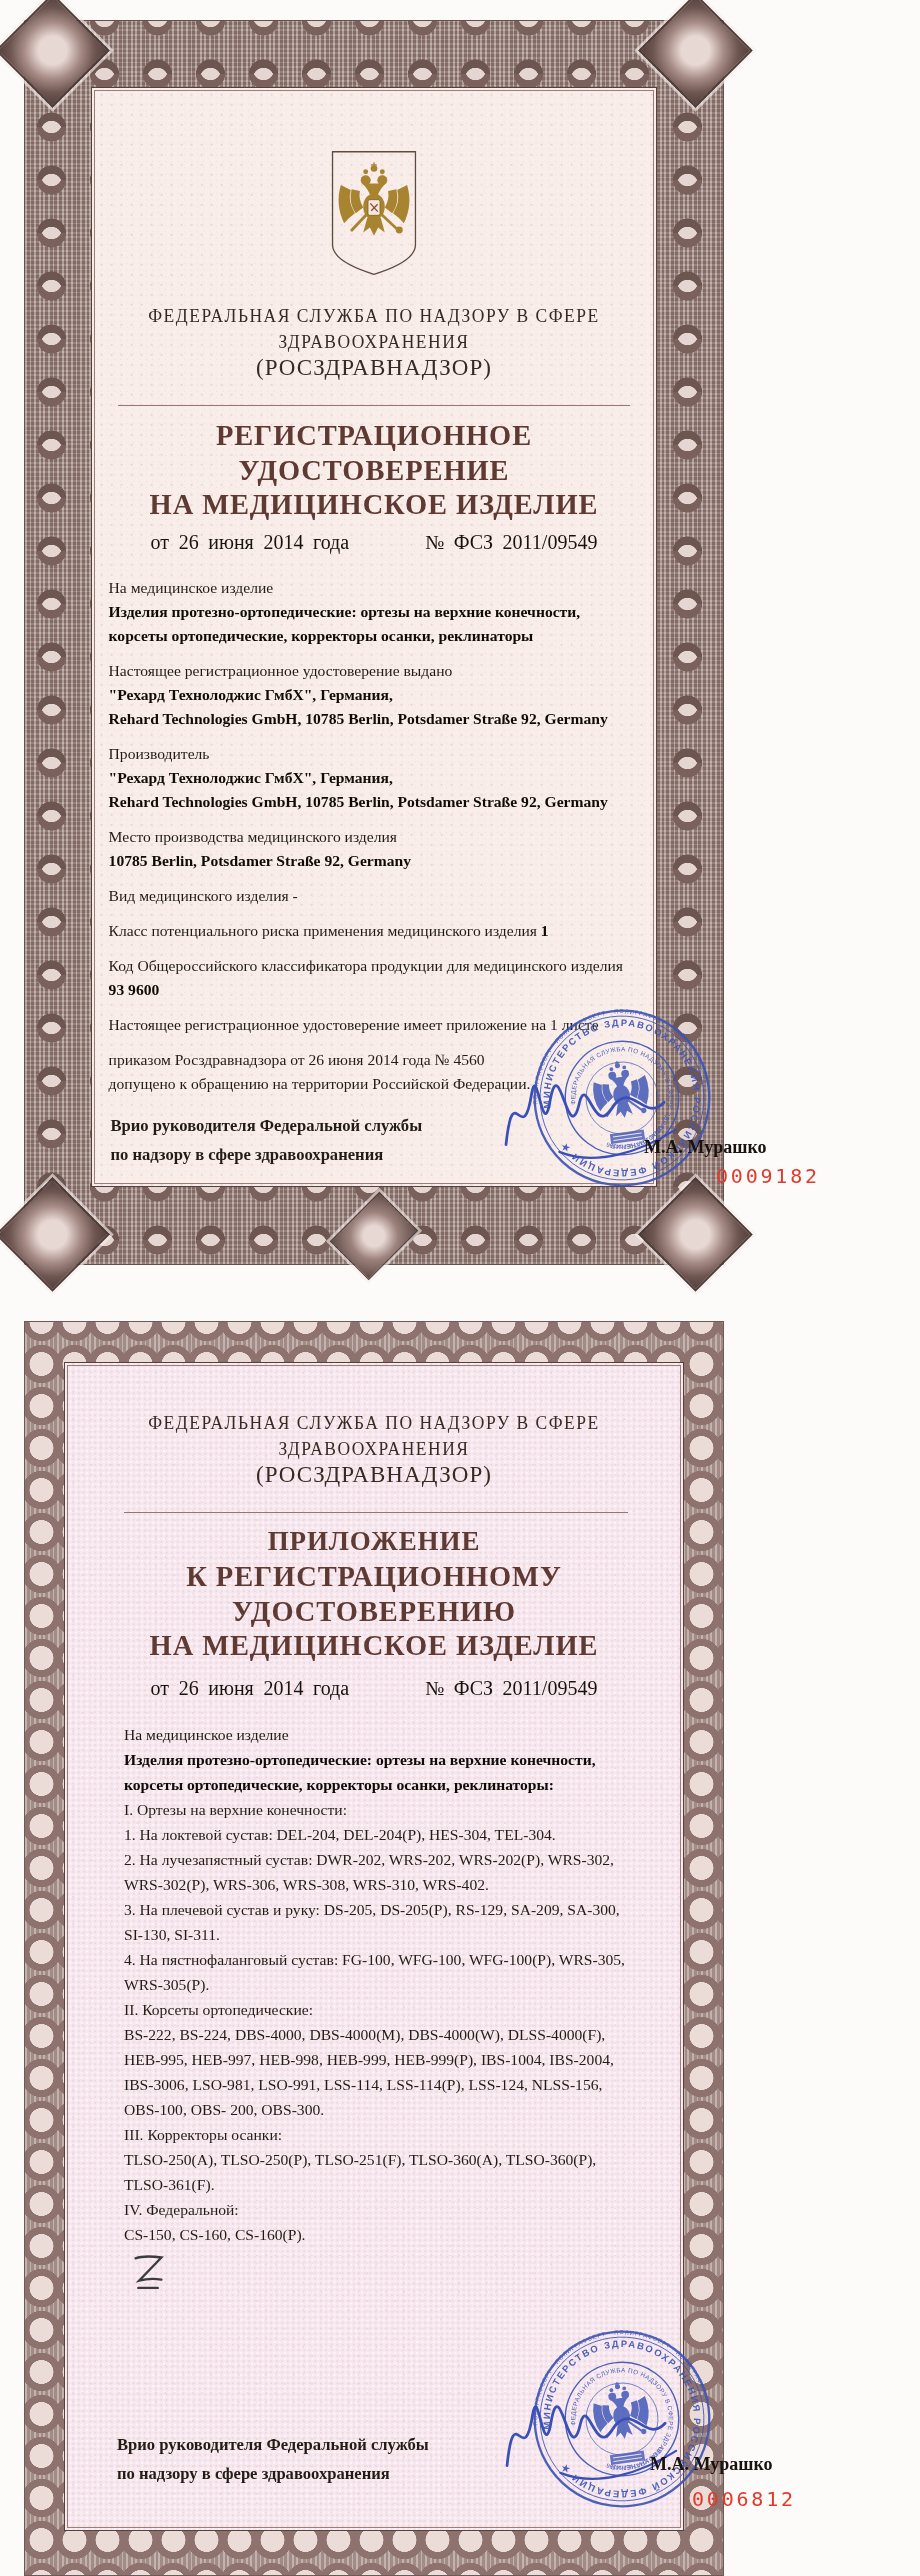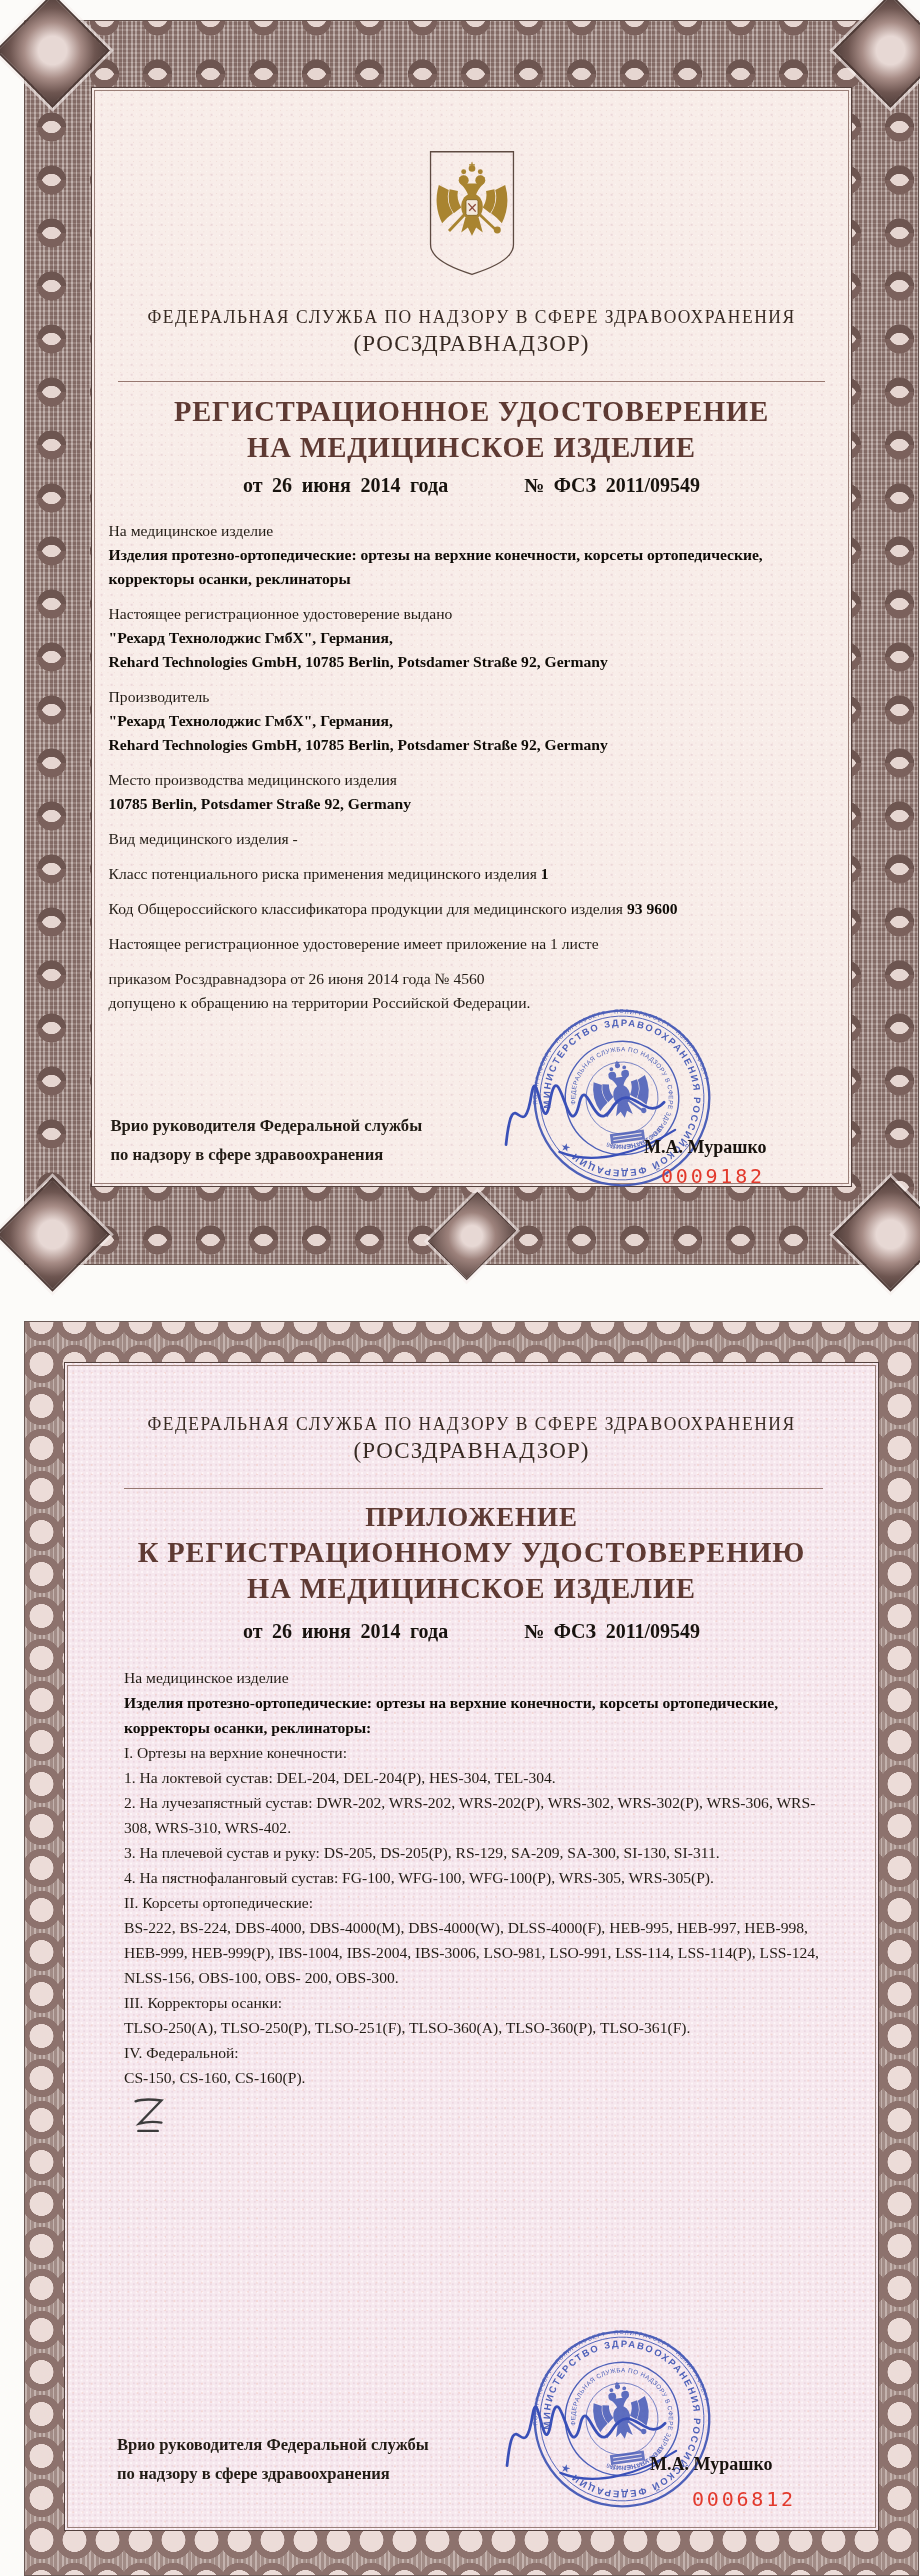--- a/index.html
+++ b/index.html
@@ -1,21 +1,21 @@
 <!DOCTYPE html>
 <html style="font-size:14.7px"><head>
 <meta charset="utf-8">
 <style>
   html,body{margin:0;padding:0;}
   body{
     width:920px;height:2576px;position:relative;overflow:hidden;
     background:#fcfbf9;
     font-family:"Liberation Serif","DejaVu Serif",serif;
   }
-  .page{position:absolute;left:24px;width:895px;box-sizing:border-box;}
+  .page{position:absolute;left:24px;width:700px;box-sizing:border-box;}
 
   
   .page1{
     top:20px;height:1245px;
     border:0.9px solid #63504b;
     background-color:#9d837d;
     background-image:
       radial-gradient(circle at 50% 108%, #e6d6d1 0 16%, transparent 17%),
       radial-gradient(circle at 50% 100%, #6d5550 0 24%, transparent 25%),
       radial-gradient(circle at 50% -8%, #e6d6d1 0 16%, transparent 17%),
@@ -84,21 +84,21 @@
   }
   .agency2{margin-top:1.8px;font-size:23px;letter-spacing:1.1px;color:#372a23;text-align:center;}
   .divider{height:0;border-top:0.9px solid #96776f;margin:24px 26px 0 26px;}
   .doc-title{
     margin-top:13px;text-align:center;font-weight:700;color:#5e3a33;
     font-size:28.5px;letter-spacing:0.9px;line-height:1.18;transform:scaleY(1.05);
   }
   .doc-title.small-top{margin-top:11px;}
   .date-row{
     margin-top:9.2px;display:flex;justify-content:center;gap:76px;
-    font-size:20px;font-weight:700;color:#18130e;word-spacing:4.6px;
+    font-size:20px;font-weight:400;color:#18130e;word-spacing:4.6px;
   }
   .sheet-row{margin-top:11px;text-align:right;padding-right:52px;font-size:17.5px;font-weight:700;color:#18130e;word-spacing:9.2px;}
   .body-block{margin-top:22px;padding:0 20px 0 16.6px;font-size:15.6px;line-height:24px;color:#221c15;}
   .body-block2{margin-top:22px;padding:0 44px 0 59px;font-size:15.6px;line-height:25px;color:#221c15;}
   .body-block p{margin:0 0 11px 0;}
   .body-block p.tight{margin:0;}
   .b{font-weight:700;color:#0f0c07;}
   .list-line{margin:0;}
 
   .footer-role{
@@ -108,21 +108,21 @@
   .p2-role{left:52px;top:1067px;}
   .signer{
     position:absolute;z-index:7;font-size:18px;font-weight:700;color:#18130e;white-space:nowrap;
   }
   .p1-signer{left:552px;top:1049px;}
   .p2-signer{left:585px;top:1091px;}
   .serial{
     position:absolute;z-index:7;
     font-family:"DejaVu Sans Mono",monospace;font-size:20px;letter-spacing:2.8px;color:#e2392c;
   }
-  .p1-serial{left:569px;top:1076px;}
+  .p1-serial{left:624px;top:1076px;}
   .p2-serial{left:627px;top:1124px;}
 
   .stamp{position:absolute;z-index:4;width:180px;height:180px;opacity:.92;transform:rotate(-8deg);}
   .p1-stamp{left:440px;top:920px;}
   .p2-stamp{left:467px;top:966px;}
   .signature{position:absolute;z-index:5;width:193px;height:138px;}
   .p1-sign{left:403px;top:948px;}
   .p2-sign{left:431px;top:994px;}
 
   .zmark{width:37px;height:48px;margin:3.7px 0 0 5.5px;display:block;}

